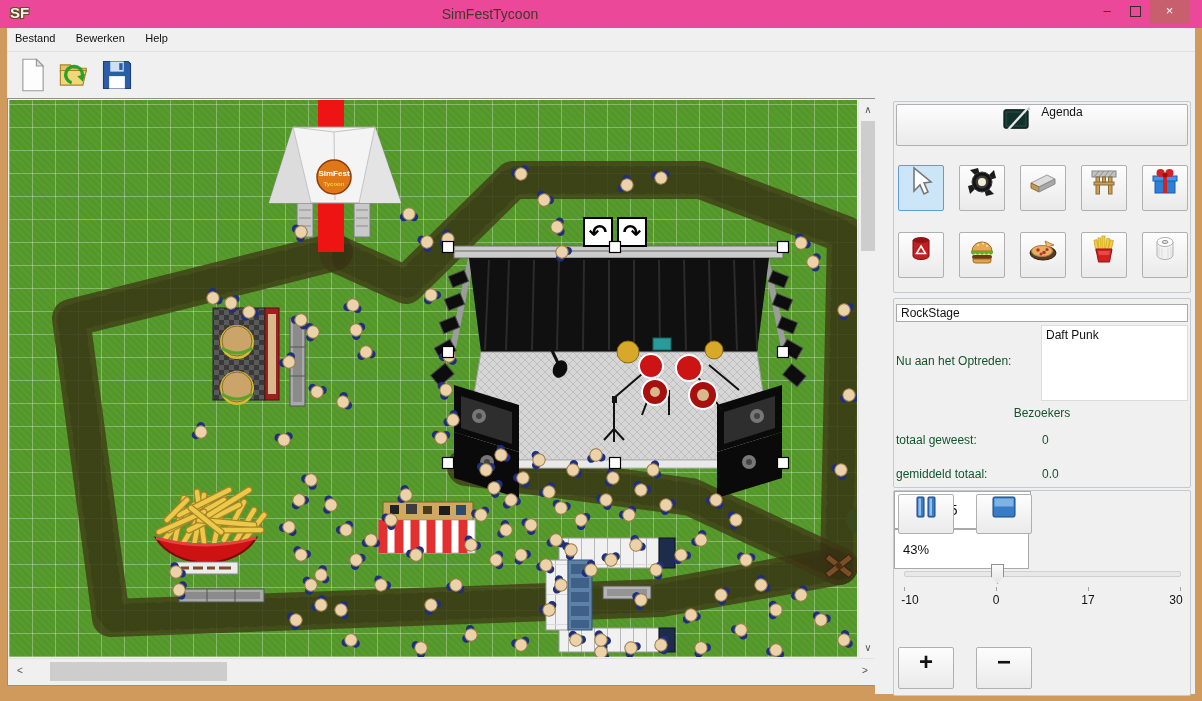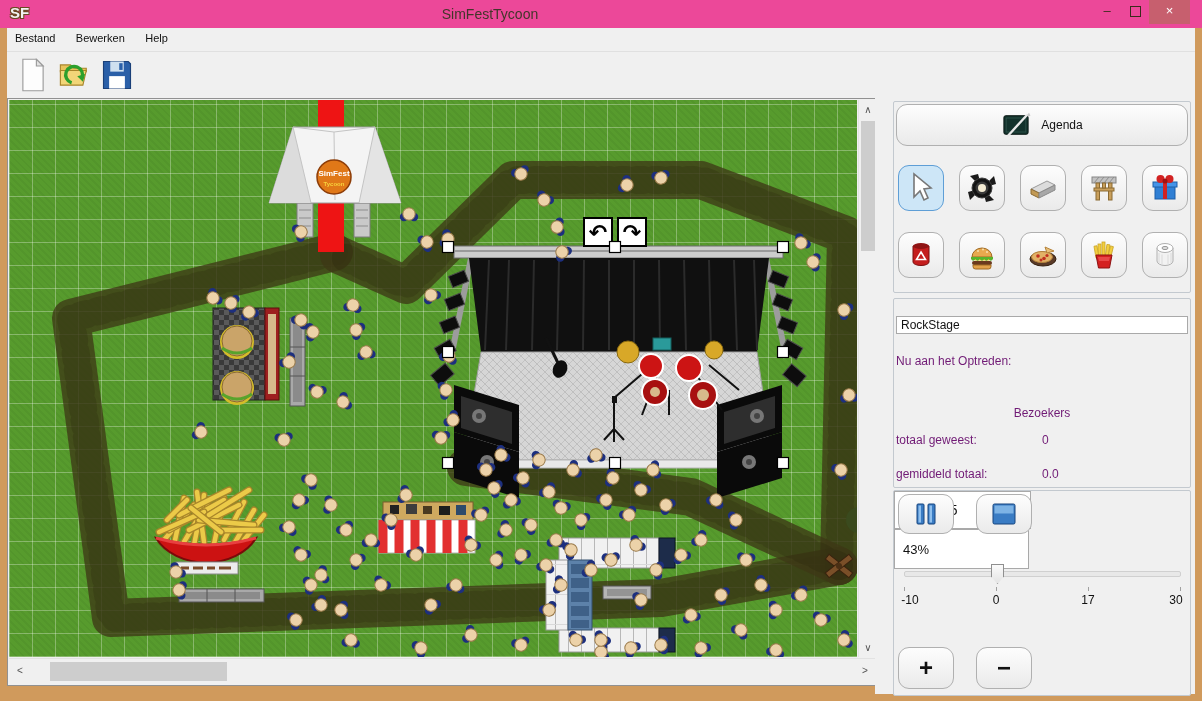--- a/index.html
+++ b/index.html
@@ -34,25 +34,25 @@
   .sb-arrow{position:absolute;color:#555;font-size:10px;text-align:center;}
   .vthumb{position:absolute;left:2px;top:21px;width:14px;height:130px;background:#cdcdcd;}
   .hthumb{position:absolute;left:41px;top:3px;width:177px;height:19px;background:#cdcdcd;}
   
   .panel{left:875px;top:98px;width:320px;height:596px;background:#f0f0f0;}
   .groupbox{position:absolute;border:1px solid #c3c9cf;border-radius:2px;background:#f0f0f0;}
   .gb1{left:18px;top:3px;width:296px;height:190px;}
   .gb2{left:18px;top:200px;width:296px;height:188px;}
   .gb3{left:18px;top:392px;width:296px;height:204px;}
   .btn{position:absolute;background:linear-gradient(#fdfdfd,#eaeaea);border:1px solid #b0b0b0;
-       border-radius:11px;display:flex;align-items:center;justify-content:center;}
+       border-radius:2px;display:flex;align-items:flex-start;justify-content:center;}
   .agenda-btn{left:2px;top:2px;width:290px;height:40px;gap:10px;font-size:12px;color:#111;}
   .toolbtn{width:44px;height:44px;}
   .toolbtn.sel{background:#cde6f7;border-color:#5e9ed6;}
-  .lbl{position:absolute;font-size:12px;color:#701a75;}
+  .lbl{position:absolute;font-size:12px;color:#14532d;}
   .txt{position:absolute;border:1px solid #a9a9a9;background:#fff;font-family:"Liberation Sans",sans-serif;
        font-size:12px;color:#111;padding:1px 4px;box-sizing:border-box;}
   .valuebox{position:absolute;background:#fff;border:1px solid #dcdcdc;font-size:12px;color:#111;padding:2px 4px;box-sizing:border-box;}
   .bigbtn{font-size:24px;font-weight:bold;color:#111;}
   .timebox{left:157px;top:3px;width:137px;height:38px;background:#fff;border:1px solid #a9a9a9;
            font-size:14px;color:#111;display:flex;align-items:center;padding-left:8px;box-sizing:border-box;}
   .zoombox{left:159px;top:156px;width:135px;height:40px;background:#fff;border:1px solid #a9a9a9;
            font-size:13px;color:#111;display:flex;align-items:center;padding-left:8px;box-sizing:border-box;}
   
   .slider{left:10px;top:72px;width:277px;height:40px;position:absolute;}
@@ -1037,21 +1037,22 @@
       <svg width="32" height="32" viewBox="0 0 32 32">
         <path d="M8 9 v13 a8 4.5 0 0 0 16 0 v-13" fill="#f2f2f2" stroke="#b0b0b0"></path>
         <ellipse cx="16" cy="9" rx="8" ry="4.5" fill="#ffffff" stroke="#b0b0b0"></ellipse>
         <ellipse cx="16" cy="9" rx="3" ry="1.6" fill="#dcdcdc" stroke="#999"></ellipse>
         <path d="M10 14 v10 M13 15.5 v10 M19 15.5 v10 M22 14 v10" stroke="#dadada" fill="none"></path>
       </svg>
     </div>
   </div>
 
   <div class="groupbox gb2">
-    <input class="txt" style="left: 2px; top: 5px; width: 292px; height: 18px; margin-top: 12px;" value="RockStage">
+    <input class="txt" style="left: 2px; top: 5px; width: 292px; height: 18px;" value="RockStage">
+    <div class="valuebox" style="left:147px;top:26px;width:147px;height:76px">Daft Punk</div>
     <div class="lbl" style="left:2px;top:55px">Nu aan het Optreden:</div>
     <div class="lbl" style="left:0;top:107px;width:296px;text-align:center">Bezoekers</div>
     <div class="lbl" style="left:2px;top:134px">totaal geweest:</div>
     <div class="lbl" style="left:148px;top:134px">0</div>
     <div class="lbl" style="left:2px;top:168px">gemiddeld totaal:</div>
     <div class="lbl" style="left:148px;top:168px">0.0</div>
   </div>
 
   <div class="groupbox gb3">
     <div class="btn" style="left:4px;top:3px;width:54px;height:38px">

